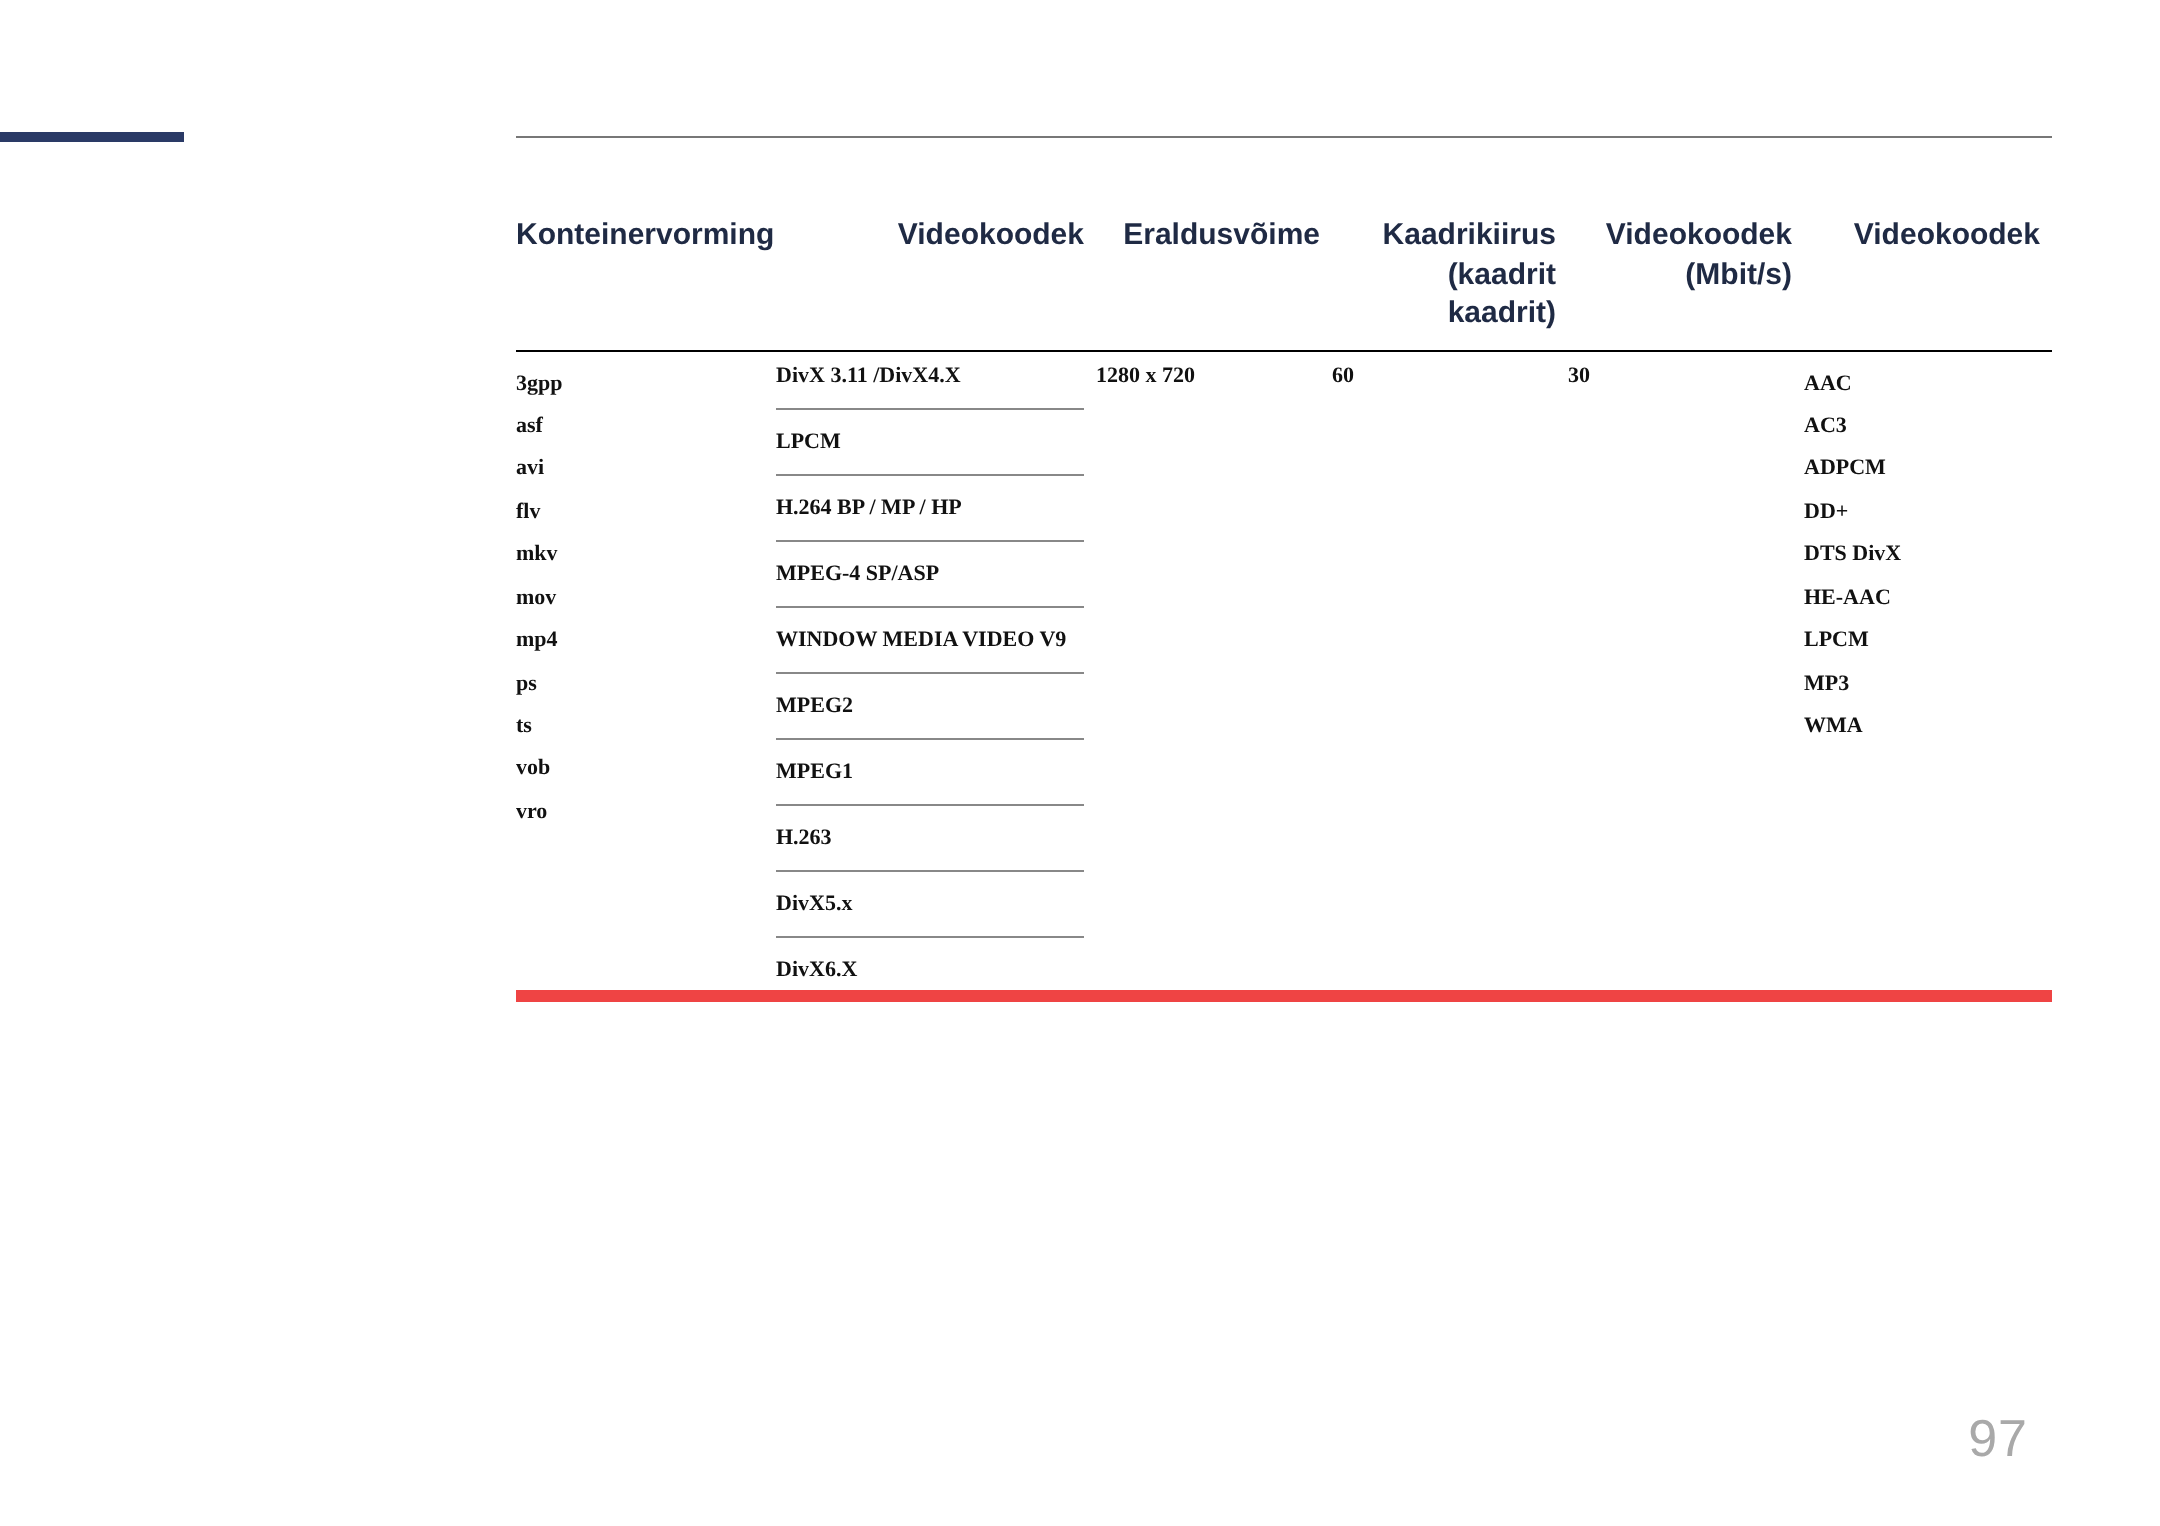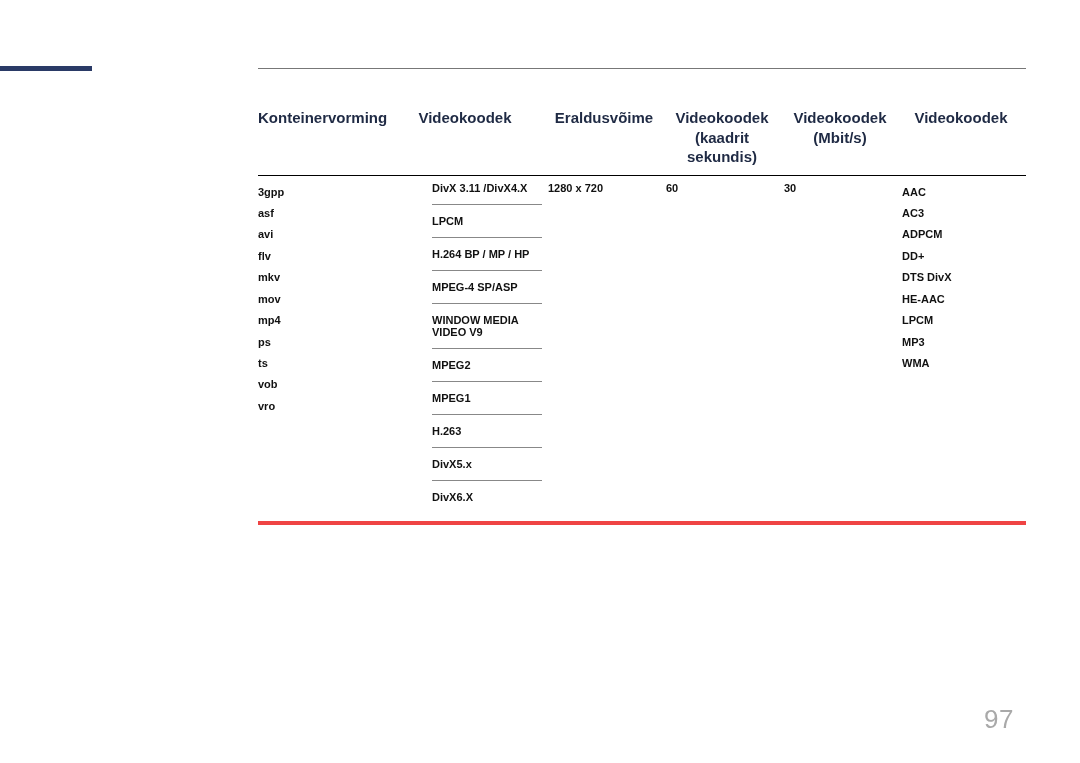--- a/index.html
+++ b/index.html
@@ -8,28 +8,28 @@
   .accent-bar { position: absolute; top: 66px; left: 0; width: 92px; height: 5px; background: #2a3a66; }
   .hr-top { position: absolute; top: 68px; left: 258px; width: 768px; height: 1px; background: #777; }
   .table-wrap { position: absolute; top: 100px; left: 258px; width: 768px; }
   table { border-collapse: collapse; width: 100%; table-layout: fixed; }
   col.c1 { width: 130px; }
   col.c2 { width: 160px; }
   col.c3 { width: 118px; }
   col.c4 { width: 118px; }
   col.c5 { width: 118px; }
   col.c6 { width: 124px; }
-  th { text-align: center; font-weight: 700; font-size: 15px; color: #1f2a44; padding: 8px 6px 8px 0; vertical-align: top; line-height: 1.3; border-bottom: 1.5px solid #000; }
+  th { text-align: right; font-weight: 700; font-size: 15px; color: #1f2a44; padding: 8px 6px 8px 0; vertical-align: top; line-height: 1.3; border-bottom: 1.5px solid #000; }
   td { font-size: 11px; font-weight: 600; padding: 6px 6px 6px 0; vertical-align: top; color: #111; }
   .list { line-height: 1.95; }
-  .tbody-bottom td { border-bottom: 4px solid #ef4444; }
+  .tbody-bottom td { border-bottom: 6px solid #ef4444; font-family: Liberation Serif, serif; }
   .codec-stack { display: block; }
-  .codec-stack div { border-bottom: 1px solid #888; padding: 10px 4px 10px 0; margin-left: 44px; }
+  .codec-stack div { border-bottom: 1px solid #888; padding: 10px 4px 10px 0; }
   .codec-stack div:first-child { padding-top: 6px; }
-  .codec-stack div:last-child { border-bottom: none; padding-bottom: 18px; }
+  .codec-stack div:last-child { border-bottom: none; padding-bottom: 4px; }
   .page-num { position: absolute; right: 66px; bottom: 28px; font-size: 26px; color: #a9a9a9; font-weight: 300; letter-spacing: 0.5px; }
 </style>
 </head>
 <body>
 
 <div class="page">
   <div class="accent-bar"></div>
   <div class="hr-top"></div>
 
   <div class="table-wrap">
@@ -40,21 +40,21 @@
           <col class="c3">
           <col class="c4">
           <col class="c5">
           <col class="c6">
       </colgroup>
       <thead>
         <tr>
           <th>Konteinervorming</th>
           <th>Videokoodek</th>
           <th>Eraldusvõime</th>
-          <th>Videokoodek (kaadrit sekundis)</th>
+          <th>Kaadrikiirus (kaadrit kaadrit)</th>
           <th>Videokoodek (Mbit/s)</th>
           <th>Videokoodek</th>
         </tr>
       </thead>
       <tbody>
         <tr class="tbody-bottom">
           <td>
             <div class="list">
               <div>3gpp</div>
               <div>asf</div>

